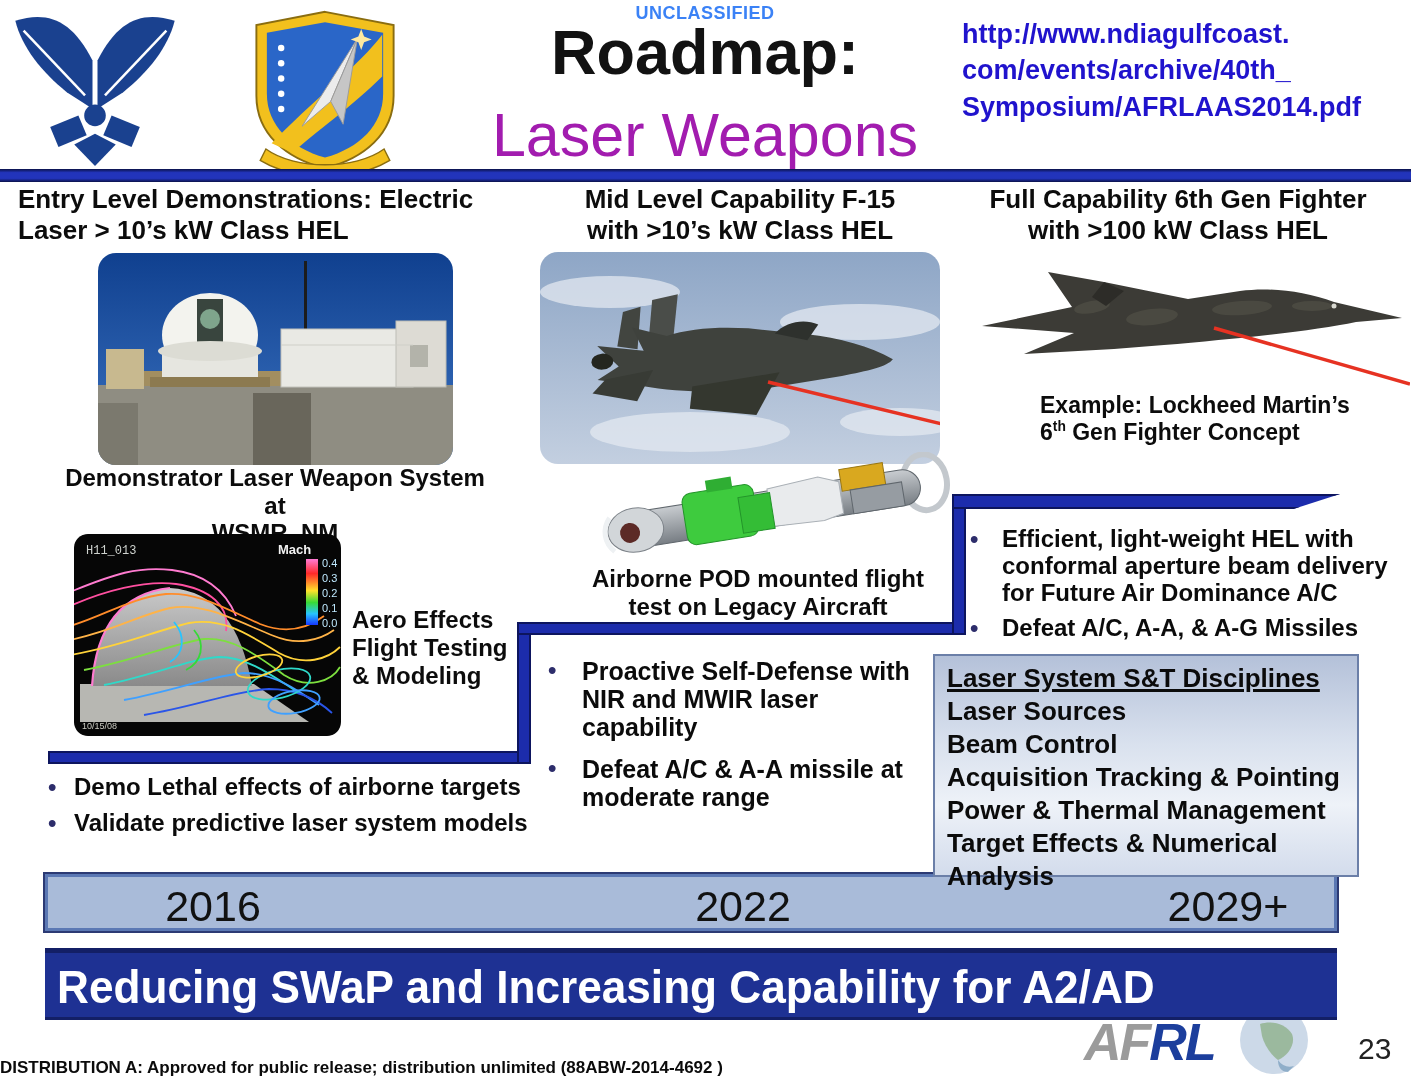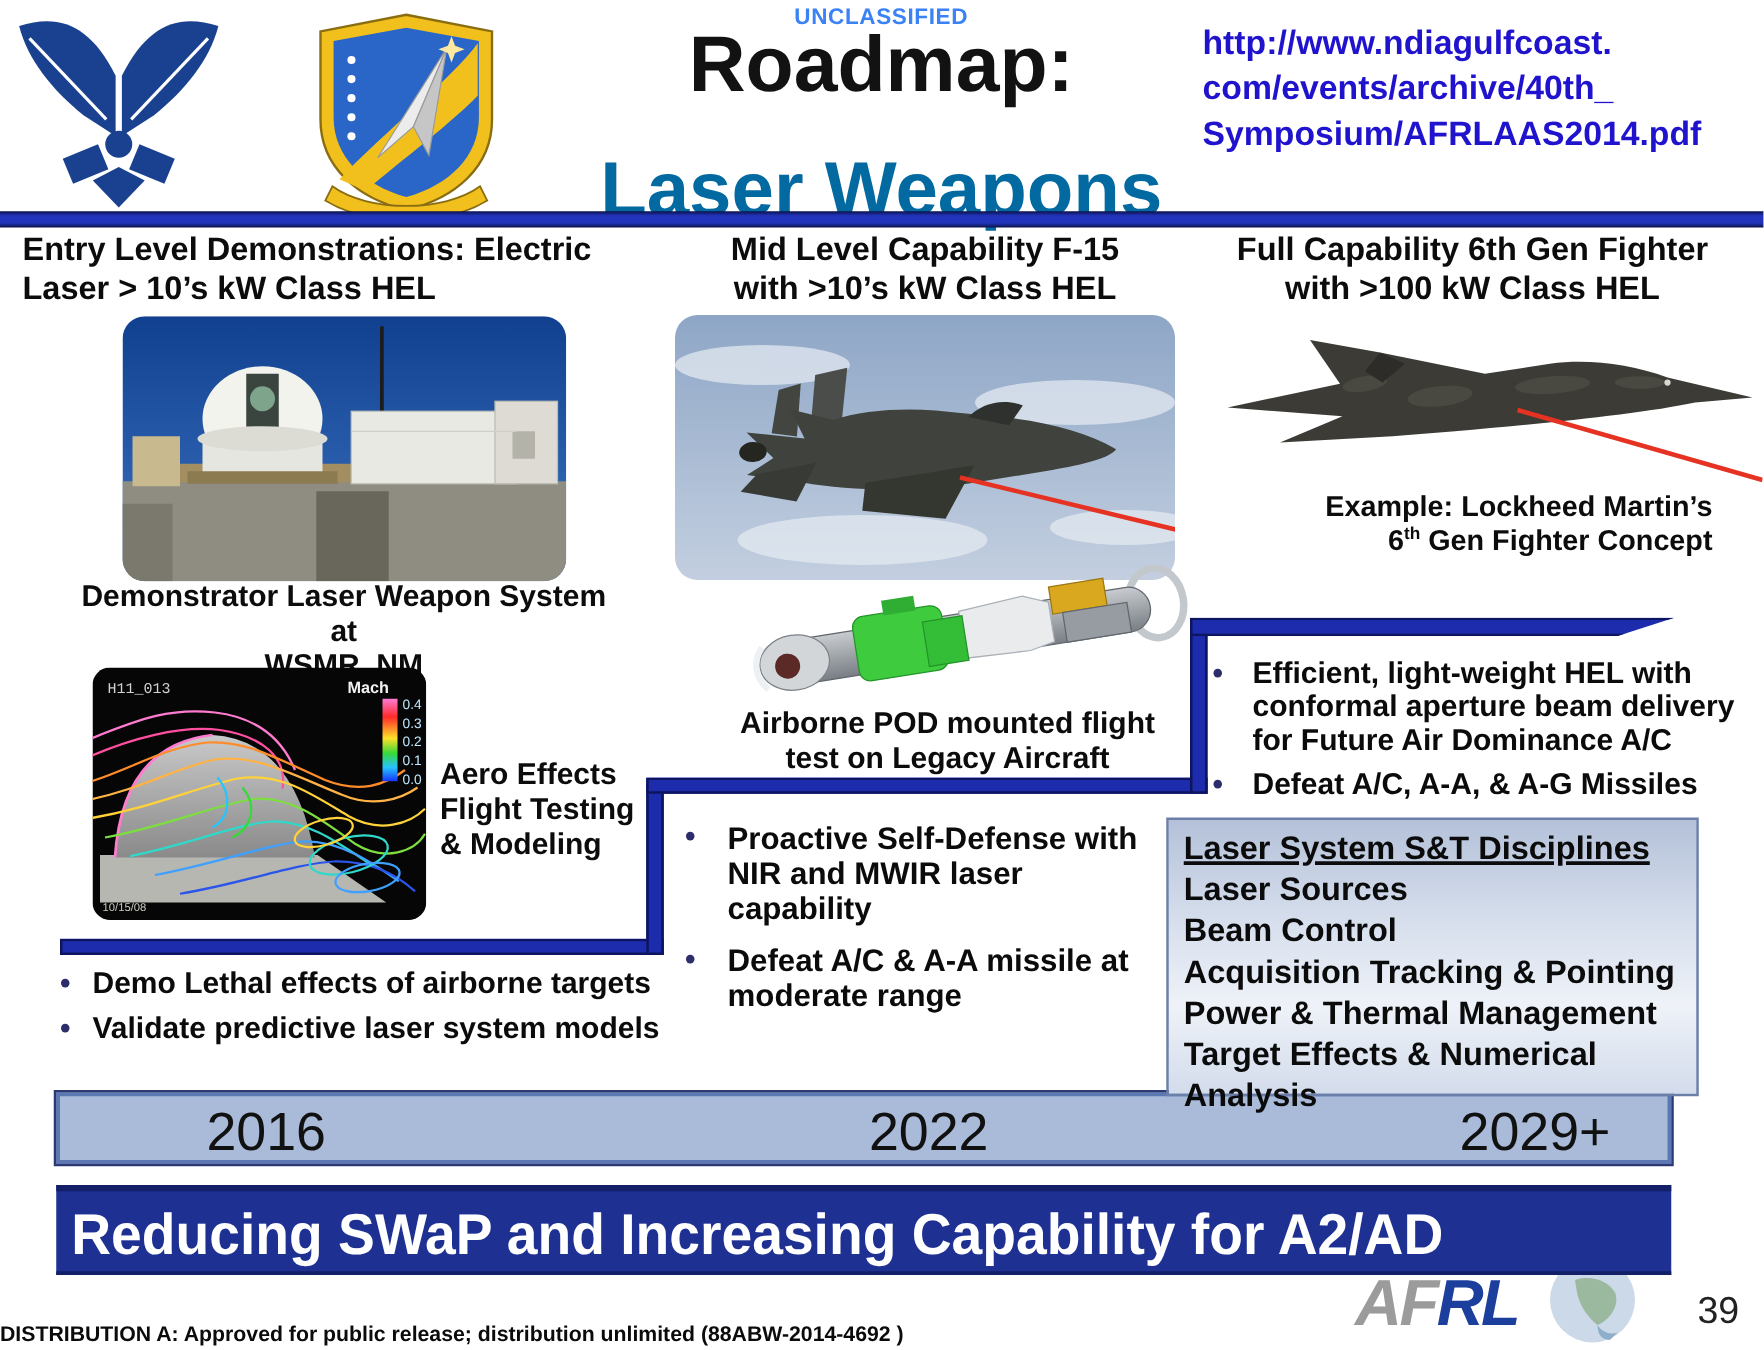--- a/index.html
+++ b/index.html
@@ -3,21 +3,21 @@
 <meta charset="utf-8">
 <style>
   html,body{margin:0;padding:0;background:#ffffff;}
   body{font-family:"Liberation Sans","DejaVu Sans",sans-serif;}
   #slide{position:relative;width:1411px;height:1080px;background:#ffffff;overflow:hidden;}
   .abs{position:absolute;}
 
   
   .classification{left:440px;top:3px;width:530px;text-align:center;font-size:18px;font-weight:bold;color:#3b82f6;letter-spacing:.5px;}
   .title1{left:440px;top:16px;width:530px;text-align:center;font-size:63px;font-weight:bold;color:#121212;}
-  .title2{left:410px;top:100px;width:590px;text-align:center;font-size:61px;font-weight:bold;color:#0369a1;margin-top:16px;}
+  .title2{left:410px;top:100px;width:590px;text-align:center;font-size:61px;font-weight:normal;color:#a21caf;}
   .url{left:962px;top:16px;width:449px;font-size:27px;font-weight:bold;color:#2013cd;line-height:1.35;}
   .divider{left:0;top:169px;width:1411px;height:13px;background:linear-gradient(180deg,#0a1148 0%,#2234bb 28%,#2234bb 72%,#0a1148 100%);}
 
   
   .colhead{font-size:26px;font-weight:bold;color:#0c0c0c;line-height:1.2;}
   .h-entry{left:18px;top:184px;width:510px;}
   .h-mid{left:545px;top:184px;width:390px;text-align:center;}
   .h-full{left:952px;top:184px;width:452px;text-align:center;}
 
   .caption{font-size:24px;font-weight:bold;color:#0c0c0c;line-height:1.15;text-align:center;}
@@ -285,21 +285,21 @@
       <ellipse cx="200" cy="55" rx="26" ry="8" transform="rotate(-6 200 55)"></ellipse>
       <ellipse cx="290" cy="46" rx="30" ry="7" transform="rotate(-4 290 46)"></ellipse>
       <ellipse cx="140" cy="45" rx="18" ry="6" transform="rotate(-10 140 45)"></ellipse>
       <ellipse cx="360" cy="44" rx="20" ry="5"></ellipse>
     </g>
     <polygon points="152,20 172,29 154,44 140,35" fill="#2d2c28"></polygon>
     <circle cx="382" cy="44" r="2.5" fill="#d8d8d0"></circle>
     <line x1="262" y1="66" x2="458" y2="122" stroke="#e63222" stroke-width="3.6"></line>
   </svg>
 
-  <div class="abs" style="left:1040px;top:392px;width:330px;font-size:23px;font-weight:bold;line-height:1.18;color:#0c0c0c;text-align:right;">
+  <div class="abs" style="left:1040px;top:392px;width:330px;font-size:23px;font-weight:bold;line-height:1.18;color:#0c0c0c;text-align:left;">
     <div>Example: Lockheed Martin’s</div>
     <div><span>6</span><sup style="font-size:60%;">th</sup><span> Gen Fighter Concept</span></div>
   </div>
 
   <div class="abs blist" style="left:970px;top:526px;width:420px;gap:8px;">
     <div class="brow">
       <span class="bdot" style="flex-basis:32px;">•</span>
       <span class="btxt">Efficient, light-weight HEL with conformal aperture beam delivery for Future Air Dominance A/C</span>
     </div>
     <div class="brow">
@@ -333,15 +333,15 @@
     <svg width="240" height="66" viewBox="0 0 240 66">
       <circle cx="192" cy="30" r="34" fill="#ccd9e8"></circle>
       <path d="M178,14 C190,10 204,14 210,24 C214,34 206,46 196,50 C188,44 182,34 180,26 Z" fill="#8fb08b" opacity=".8"></path>
       <path d="M196,50 C200,56 206,58 212,56 L206,62 C200,62 196,58 196,50 Z" fill="#7fa3c0" opacity=".8"></path>
       <text x="2" y="50" font-size="52" font-weight="bold" font-style="italic" letter-spacing="-2">
         <tspan fill="#9b9b9b">AF</tspan><tspan fill="#1c3e9c">RL</tspan>
       </text>
     </svg>
   </div>
 
-  <div class="abs pagenum">39</div>
+  <div class="abs pagenum">23</div>
 
 </div>
 
 </body></html>

